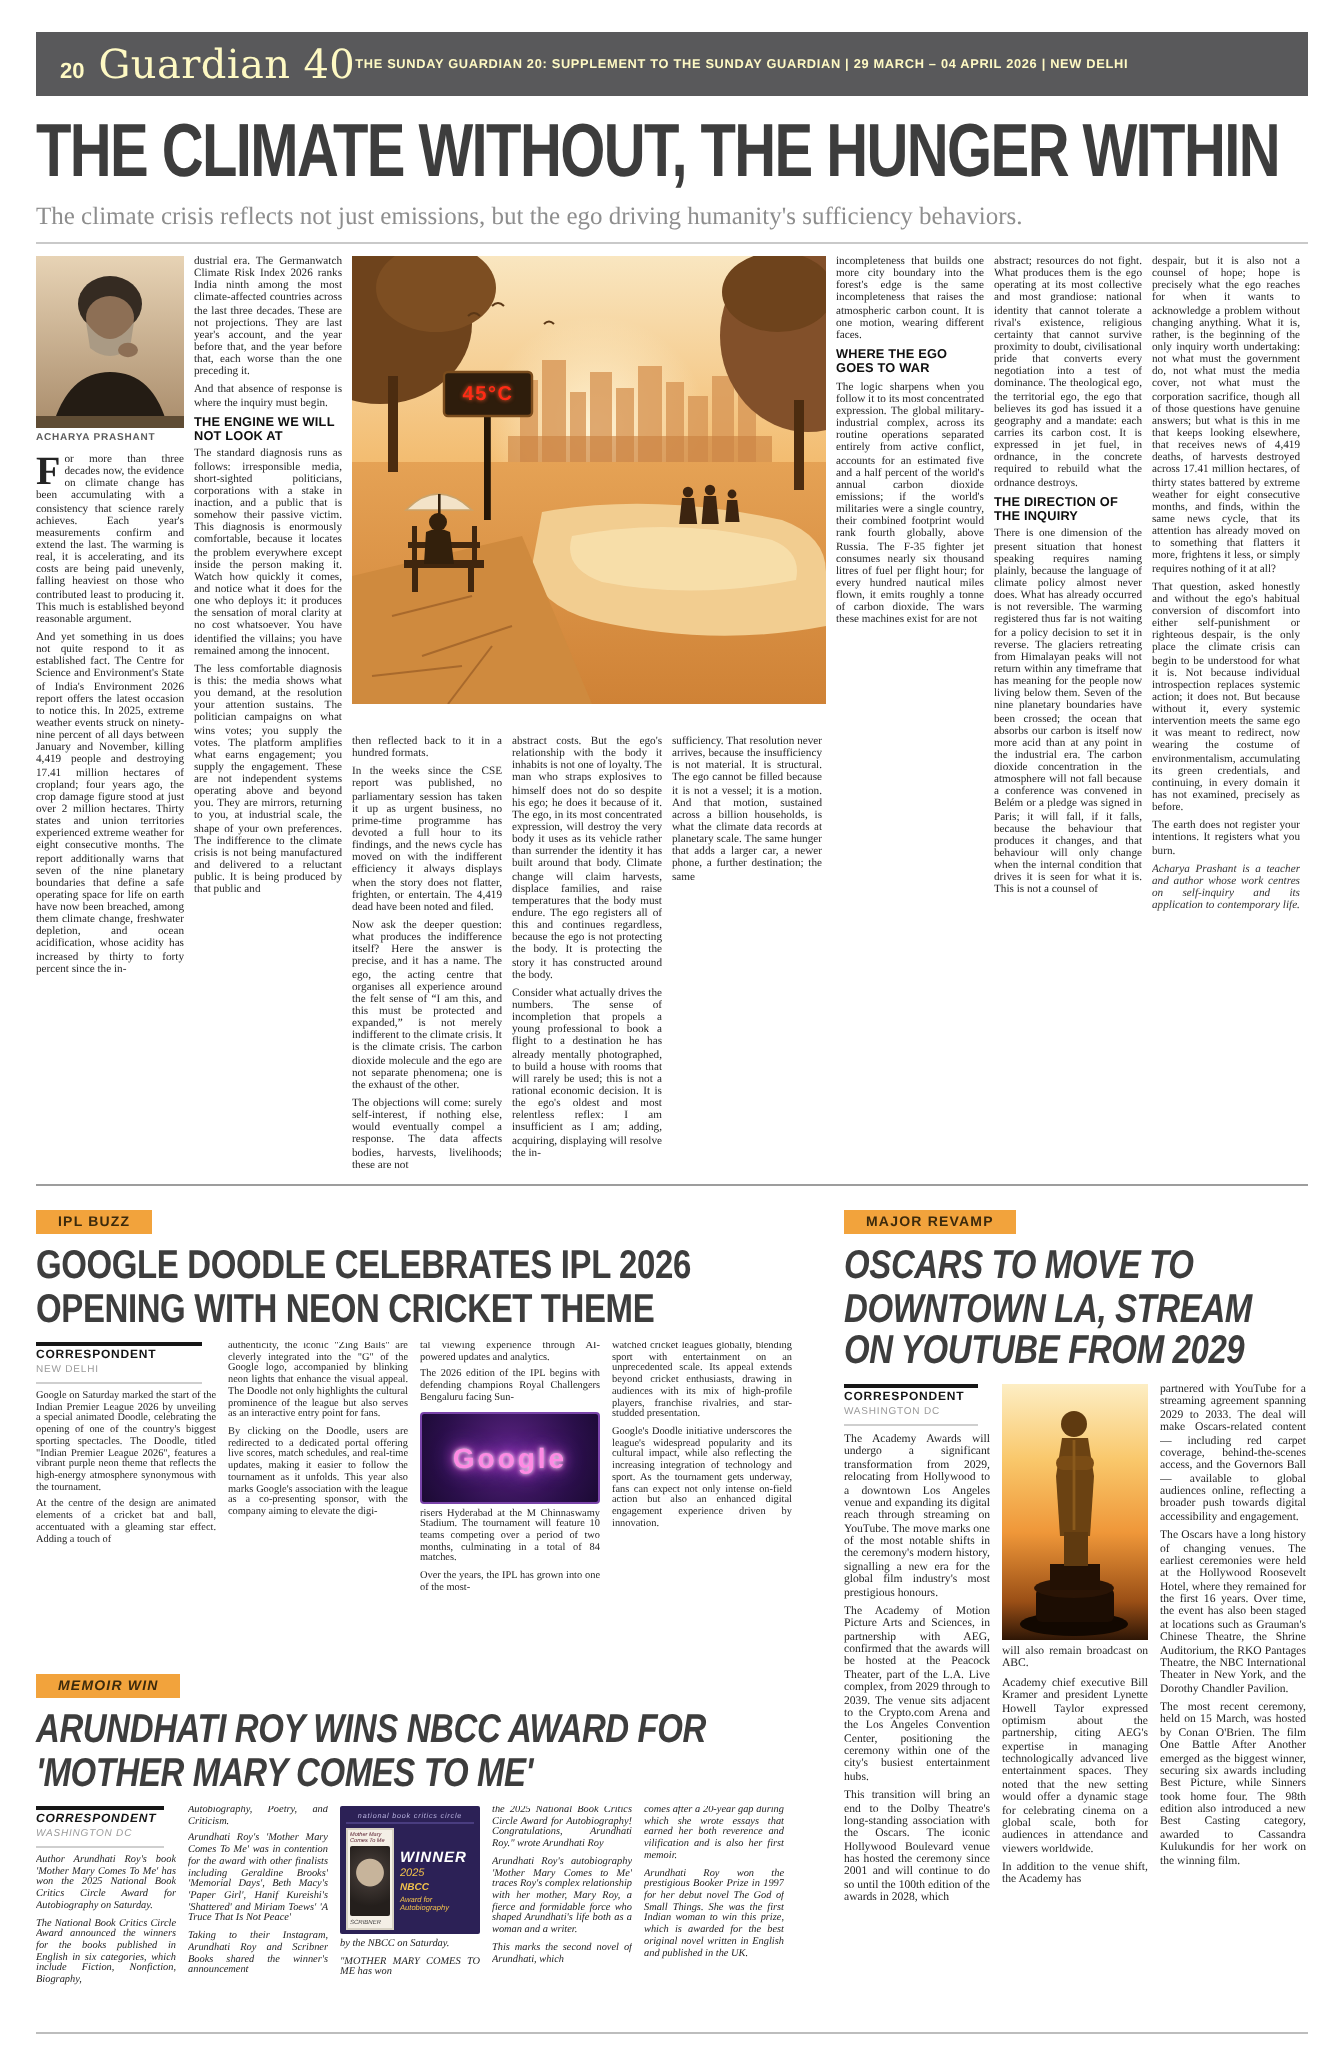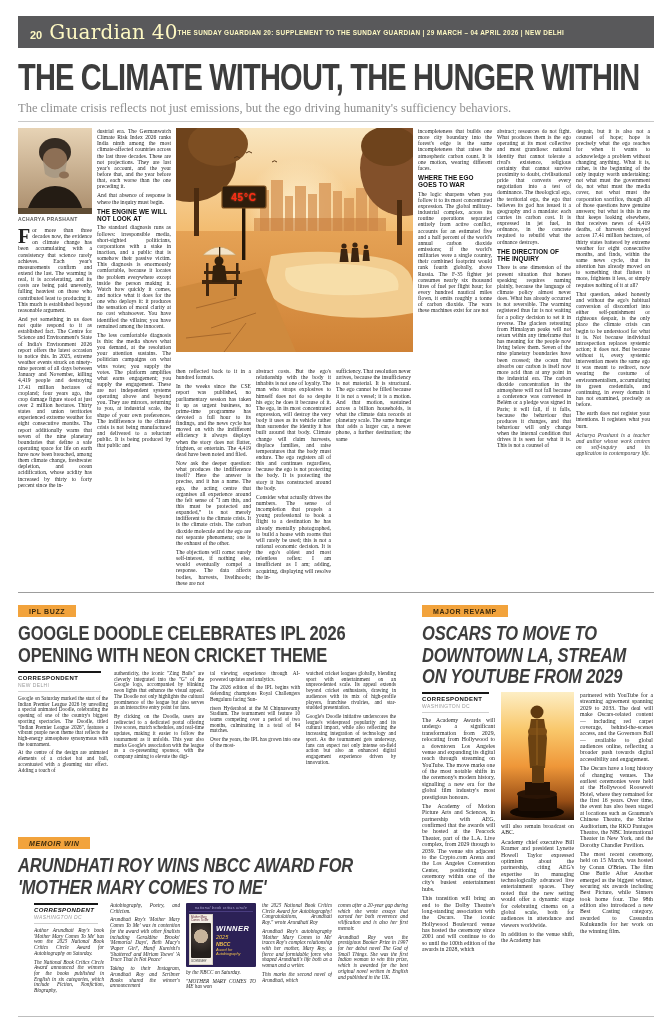--- a/index.html
+++ b/index.html
@@ -55,21 +55,21 @@
   .byline .where { font-family:"Liberation Sans", sans-serif; font-size:5px; color:#9a9a9a; letter-spacing:.4px; margin-top:1px; }
 
   .ipl-body { display:flex; gap:6px; height:152px; overflow:hidden; margin-top:3px; }
   .ipl-body .icol { width:90px; flex:0 0 90px; overflow:hidden; }
   .ipl-body .coltext p, .memoir-body .coltext p { font-size:5.2px; }
 
   .doodle { height:46px; background:radial-gradient(circle at 50% 42%, #5a2382, #2a0f4a 68%, #1b0a33); border:1px solid #7a44aa; border-radius:2px; display:flex; align-items:center; justify-content:center; margin:2px 0 3px; }
   .doodle-text { font-family:"Liberation Sans", sans-serif; font-weight:bold; font-size:14px; color:#ff8ae4; letter-spacing:1.5px; text-shadow:0 0 2px #fff, 0 0 6px #ff4fd8, 0 0 11px #a64fff; }
 
   .memoir { margin-top:9px;font-style:italic; }
-  .memoir-body { display:flex; gap:6px; height:98px; overflow:hidden; margin-top:3px;justify-content:flex-end; }
+  .memoir-body { display:flex; gap:6px; height:98px; overflow:hidden; margin-top:3px; }
   .memoir-body .mcol2 { width:70px; flex:0 0 70px; overflow:hidden; }
 
   .bookcover { height:64px; background:#2c2156; border-radius:1px; padding:3px 3px 2px; margin-bottom:3px; display:flex; flex-direction:column; }
   .bc-top { font-family:"Liberation Sans", sans-serif; font-size:3.6px; color:#b9b3e0; text-align:center; letter-spacing:.4px; border-bottom:.5px solid #4a3d80; padding-bottom:1px; }
   .bc-main { display:flex; gap:3px; flex:1; padding-top:2px; }
   .bc-book { width:24px; background:#f4efe6; border:1px solid #d8d2c4; padding:1px; display:flex; flex-direction:column; }
   .bc-book-title { font-family:"Liberation Sans", sans-serif; font-size:2.8px; color:#5a2030; line-height:1.1; }
   .bc-portrait { flex:1; margin:1px 0; background:radial-gradient(circle at 50% 38%, #c7b49b 28%, #3c3430 30%, #241f1c 70%); border-radius:1px; }
   .bc-pub { font-family:"Liberation Sans", sans-serif; font-size:3px; color:#444; }
   .bc-right { flex:1; display:flex; flex-direction:column; justify-content:center; gap:1px; }
@@ -282,20 +282,23 @@
           </div>
           <div class="icol coltext">
               <p>authenticity, the iconic "Zing Bails" are cleverly integrated into the "G" of the Google logo, accompanied by blinking neon lights that enhance the visual appeal. The Doodle not only highlights the cultural prominence of the league but also serves as an interactive entry point for fans.</p>
               <p>By clicking on the Doodle, users are redirected to a dedicated portal offering live scores, match schedules, and real-time updates, making it easier to follow the tournament as it unfolds. This year also marks Google's association with the league as a co-presenting sponsor, with the company aiming to elevate the digi-</p>
             </div>
           <div class="icol">
             <div class="coltext">
                 <p>tal viewing experience through AI-powered updates and analytics.</p>
                 <p>The 2026 edition of the IPL begins with defending champions Royal Challengers Bengaluru facing Sun-</p>
               </div>
+            <div class="doodle">
+              <span class="doodle-text">Google</span>
+            </div>
             <div class="coltext">
                 <p>risers Hyderabad at the M Chinnaswamy Stadium. The tournament will feature 10 teams competing over a period of two months, culminating in a total of 84 matches.</p>
                 <p>Over the years, the IPL has grown into one of the most-</p>
               </div>
           </div>
           <div class="icol coltext">
               <p>watched cricket leagues globally, blending sport with entertainment on an unprecedented scale. Its appeal extends beyond cricket enthusiasts, drawing in audiences with its mix of high-profile players, franchise rivalries, and star-studded presentation.</p>
               <p>Google's Doodle initiative underscores the league's widespread popularity and its cultural impact, while also reflecting the increasing integration of technology and sport. As the tournament gets underway, fans can expect not only intense on-field action but also an enhanced digital engagement experience driven by innovation.</p>
             </div>
         </div>

